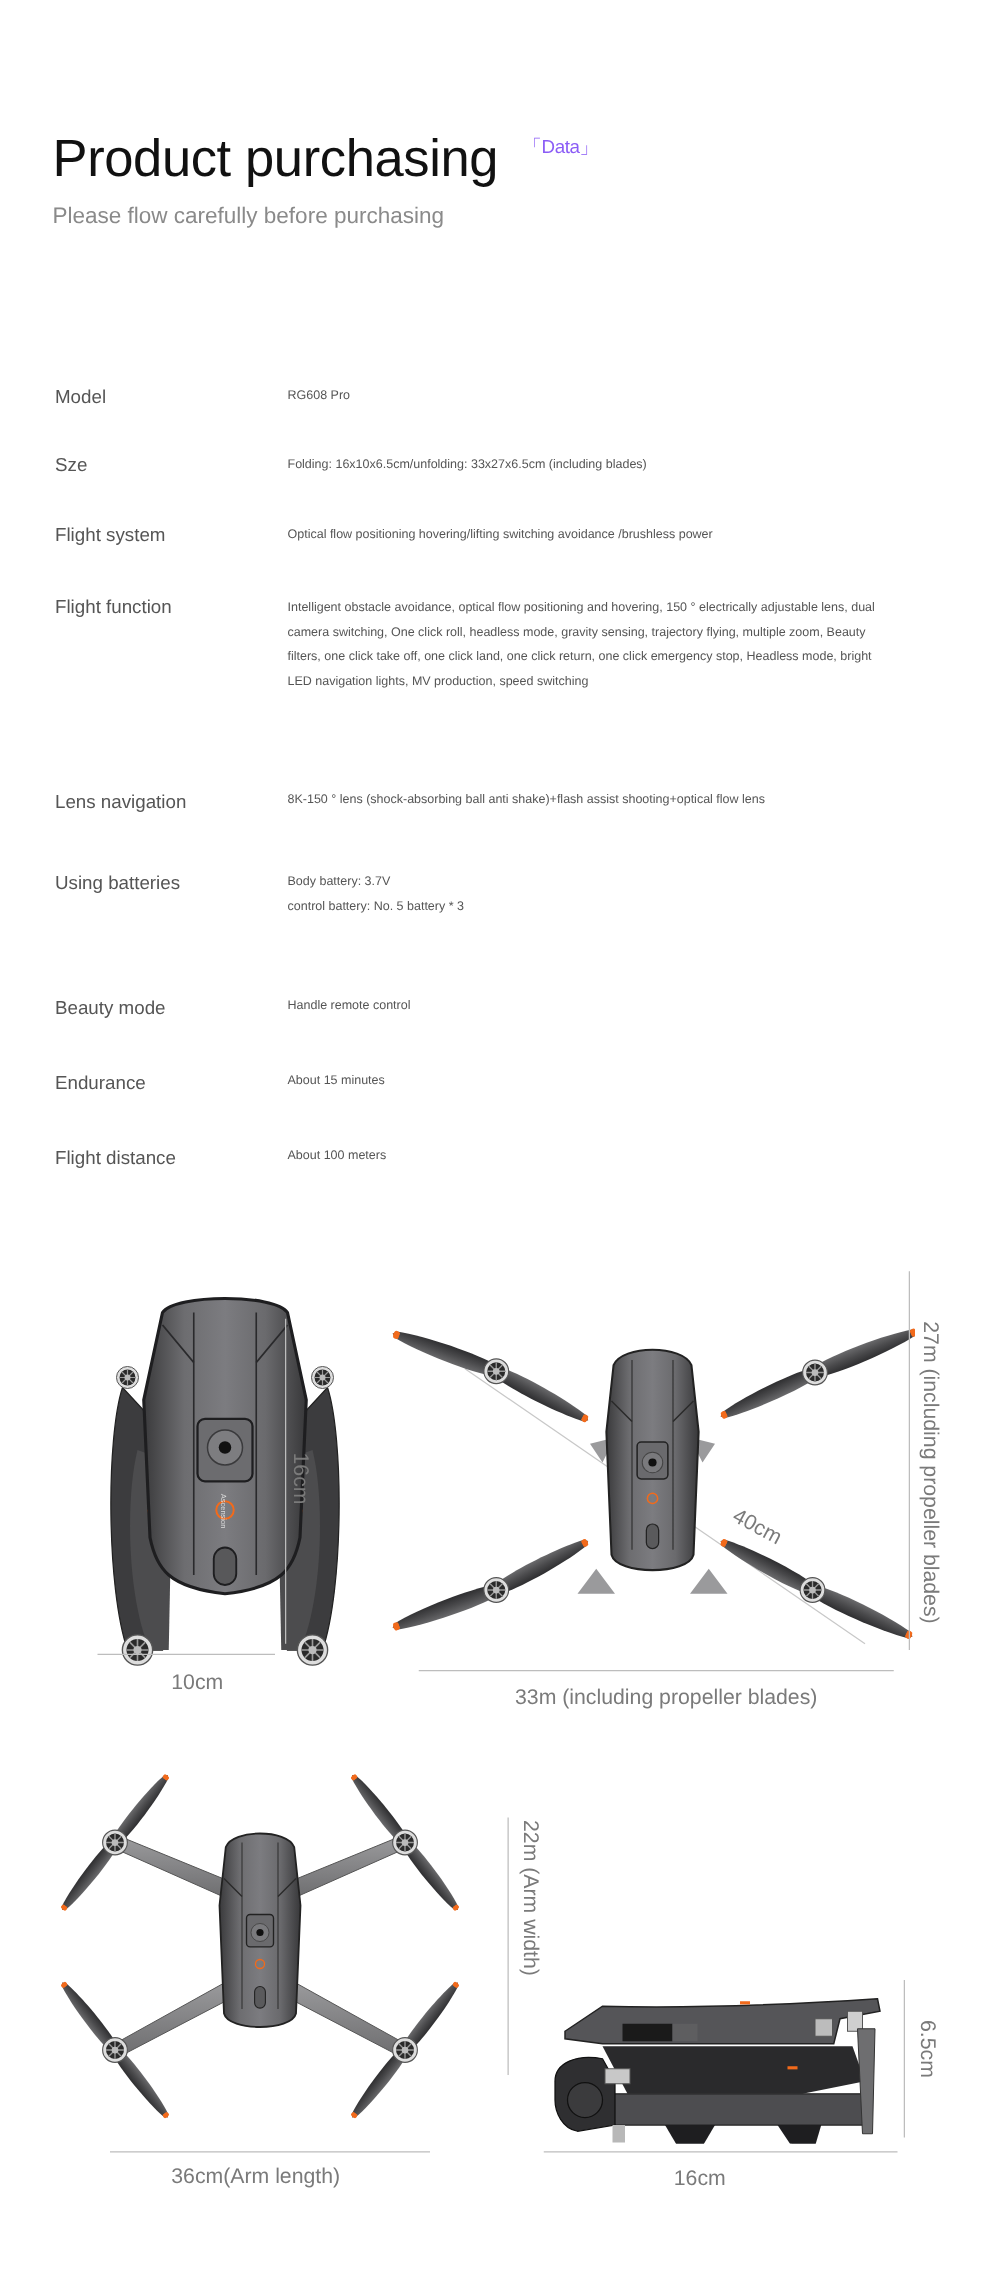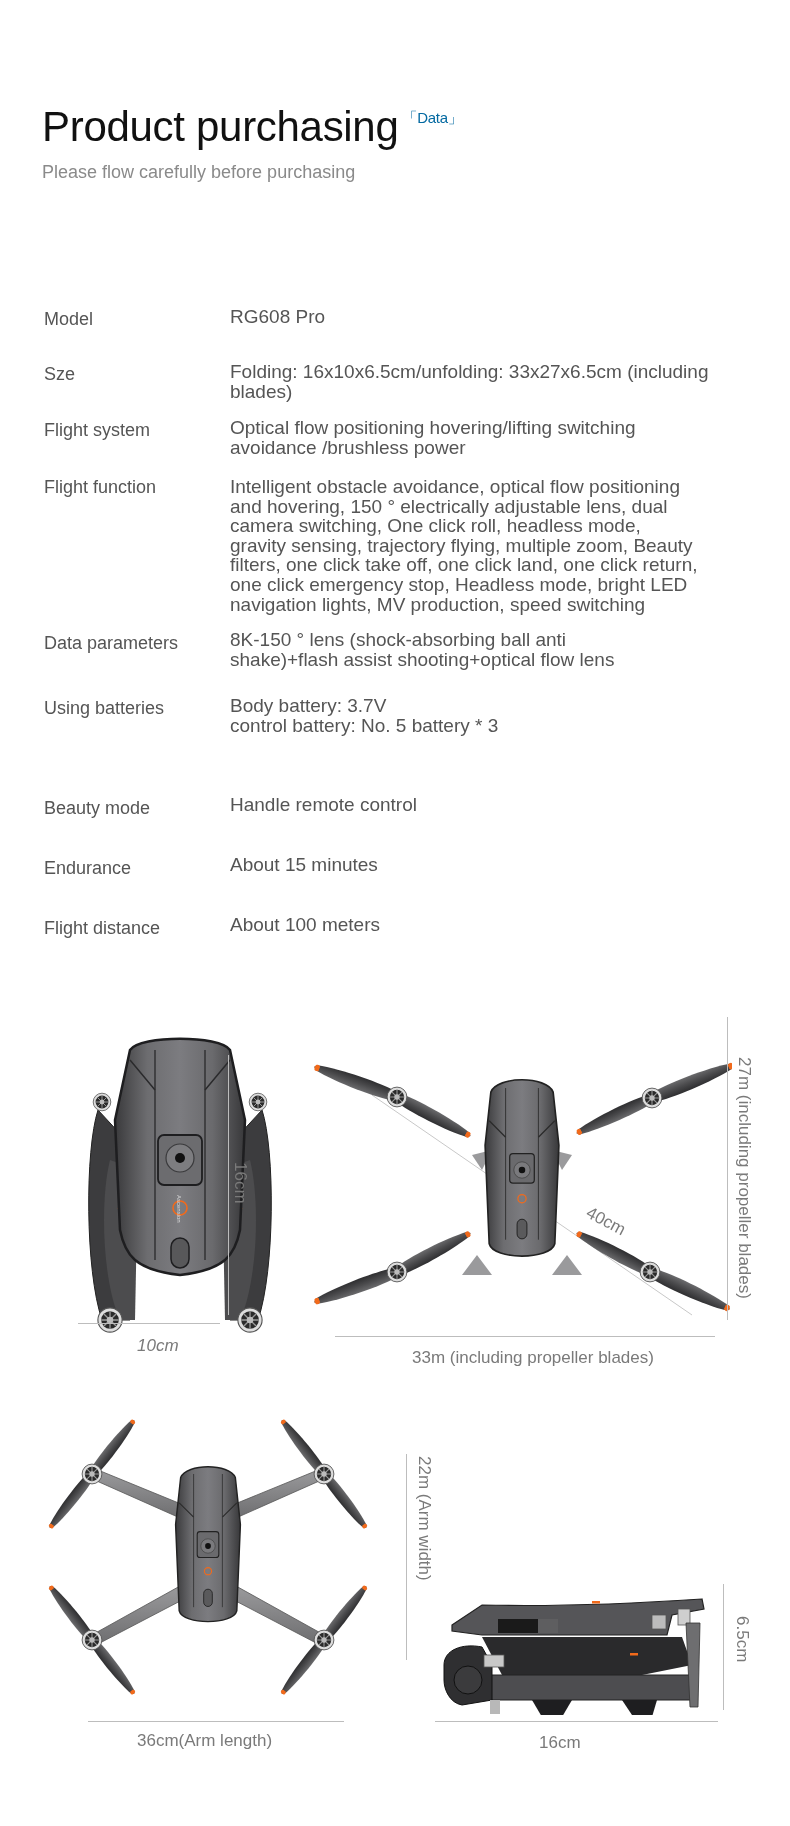--- a/index.html
+++ b/index.html
@@ -1,25 +1,25 @@
 <!DOCTYPE html>
 <html><head>
 <meta charset="utf-8">
 <style>
   * { box-sizing: border-box; margin: 0; padding: 0; }
   html, body { width: 790px; height: 1826px; background: #ffffff; overflow: hidden; }
   body { position: relative; font-family: "Liberation Sans", sans-serif; color: #4a4a4a; }
 
   .title { position: absolute; left: 42px; top: 106px; font-size: 42px; color: #111; font-weight: 400; letter-spacing: -0.3px; line-height: 1; white-space: nowrap; }
-  .title .tag { font-size: 15px; color: #0369a1; vertical-align: top; position: relative; top: 4px; margin-left: 4px; }
+  .title .tag { font-size: 15px; color: #8b5cf6; vertical-align: top; position: relative; top: 4px; margin-left: 20px; }
   .subtitle { position: absolute; left: 42px; top: 162px; font-size: 18px; color: #8a8a8a; white-space: nowrap; }
 
   .spec-row { position: absolute; left: 0; width: 790px; }
-  .spec-label { position: absolute; left: 44px; font-size: 18px; color: #555; white-space: nowrap; }
-  .spec-value { position: absolute; left: 230px; width: 470px; font-size: 19px; color: #555; line-height: 19.6px; }
+  .spec-label { position: absolute; left: 44px; font-size: 15px; color: #555; white-space: nowrap; }
+  .spec-value { position: absolute; left: 230px; width: 470px; font-size: 10px; color: #555; line-height: 19.6px; }
 
   .figure { position: absolute; }
   .dim-line-h { position: absolute; height: 1px; background: #bdbdbd; }
   .dim-line-v { position: absolute; width: 1px; background: #bdbdbd; }
   .dim-label { position: absolute; font-size: 17px; color: #7a7a7a; white-space: nowrap; }
   .dim-label-v { position: absolute; font-size: 17px; color: #7a7a7a; white-space: nowrap; transform-origin: 0 0; transform: rotate(90deg); }
   .dim-diag-label { position: absolute; font-size: 17px; color: #7a7a7a; white-space: nowrap; transform: rotate(28deg); transform-origin: 0 0; }
   svg { display: block; }
 </style>
 </head>
@@ -39,21 +39,21 @@
   </div>
   <div class="spec-row" style="top:418px">
     <span class="spec-label" style="top:2px">Flight system</span>
     <span class="spec-value" style="top:0;width:420px">Optical flow positioning hovering/lifting switching avoidance /brushless power</span>
   </div>
   <div class="spec-row" style="top:477px">
     <span class="spec-label" style="top:0">Flight function</span>
     <span class="spec-value" style="top:0;width:472px">Intelligent obstacle avoidance, optical flow positioning and hovering, 150 ° electrically adjustable lens, dual camera switching, One click roll, headless mode, gravity sensing, trajectory flying, multiple zoom, Beauty filters, one click take off, one click land, one click return, one click emergency stop, Headless mode, bright LED navigation lights, MV production, speed switching</span>
   </div>
   <div class="spec-row" style="top:630px">
-    <span class="spec-label" style="top:3px">Data parameters</span>
+    <span class="spec-label" style="top:3px">Lens navigation</span>
     <span class="spec-value" style="top:0;width:440px">8K-150 ° lens (shock-absorbing ball anti shake)+flash assist shooting+optical flow lens</span>
   </div>
   <div class="spec-row" style="top:696px">
     <span class="spec-label" style="top:2px">Using batteries</span>
     <span class="spec-value" style="top:0;white-space:pre-line">Body battery: 3.7V
 control battery: No. 5 battery * 3</span>
   </div>
   <div class="spec-row" style="top:795px">
     <span class="spec-label" style="top:3px">Beauty mode</span>
     <span class="spec-value" style="top:0">Handle remote control</span>
@@ -130,21 +130,21 @@
     <rect x="78" y="105" width="44" height="50" rx="6" fill="#6c6c6f" stroke="#1e1e20" stroke-width="1.8"></rect>
     <circle cx="100" cy="128" r="14" fill="#7d7d80" stroke="#3a3a3c" stroke-width="1.2"></circle>
     <circle cx="100" cy="128" r="5" fill="#111"></circle>
     <circle cx="100" cy="178" r="7" fill="none" stroke="#f26a1b" stroke-width="1.6"></circle>
     <text x="97" y="165" font-size="6" fill="#ddd" transform="rotate(90 97 165)" font-family="Liberation Sans, sans-serif">Ascension</text>
     <rect x="91" y="208" width="18" height="30" rx="9" fill="#58585a" stroke="#1e1e20" stroke-width="1.5"></rect>
   </svg>
   <div class="dim-line-v" style="left:158px;top:45px;height:260px;"></div>
   <div class="dim-label-v" style="left:180px;top:152px;">16cm</div>
   <div class="dim-line-h" style="left:8px;top:313px;width:142px;"></div>
-  <div class="dim-label" style="left:67px;top:326px;font-style:italic;">10cm</div>
+  <div class="dim-label" style="left:67px;top:326px;">10cm</div>
 </div>
 
 <div class="figure" style="left:300px;top:1000px;width:490px;height:380px;">
   <svg width="420" height="280" viewBox="0 0 420 280" style="position:absolute;left:12px;top:50px;">
 
     <line x1="60" y1="45" x2="380" y2="265" stroke="#c8c8c8" stroke-width="1"></line>
 
     <path d="M170,120 L160,105 L180,100 Z" fill="#9a9a9c"></path>
     <path d="M250,120 L260,105 L240,100 Z" fill="#9a9a9c"></path>
     <path d="M165,205 L150,225 L180,225 Z" fill="#9a9a9c"></path>

